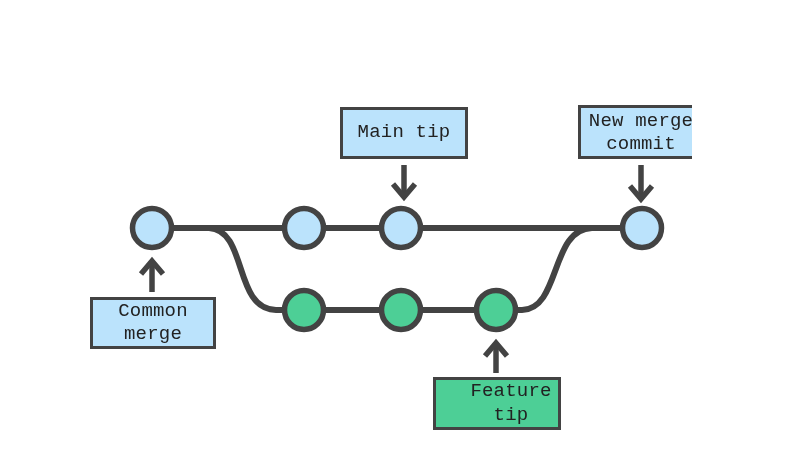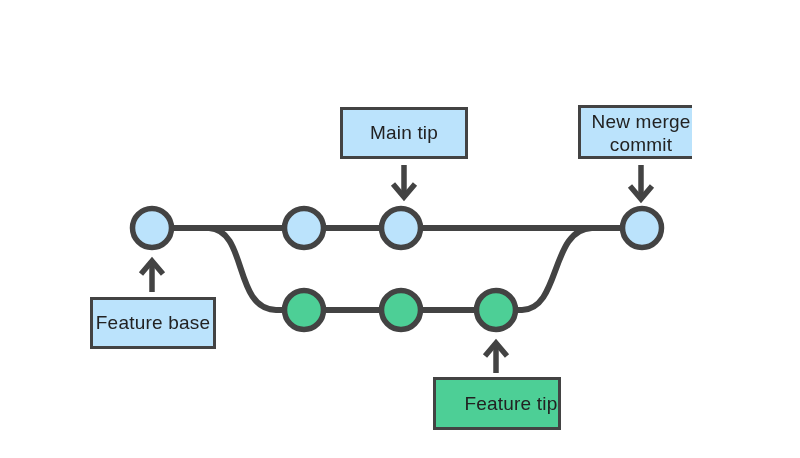--- a/index.html
+++ b/index.html
@@ -7,21 +7,21 @@
     --feature-fill:#4DCF96;
     --stroke:#434343;
     --text:#222222;
     --background:#FFFFFF;
   }
   html,body{margin:0;padding:0;}
   .canvas{
     position:relative;
     width:692px;height:458px;
     background:var(--background);
-    font-family:Liberation Sans, sans-serif;
+    font-family:Liberation Mono, monospace;
     overflow:hidden;
   }
   svg.graph{position:absolute;left:0;top:0;}
   .line{fill:none;stroke:var(--stroke);stroke-width:6;}
   .arrow-shaft{stroke:var(--stroke);stroke-width:5.5;fill:none;}
   .arrow-head{fill:none;stroke:var(--stroke);stroke-width:5.5;stroke-linejoin:miter;}
   circle.commit{stroke:var(--stroke);stroke-width:5.5;}
   circle.main{fill:var(--main-fill);}
   circle.feature{fill:var(--feature-fill);}
   .label{
@@ -85,20 +85,20 @@
 
   <div class="label blue label-main-tip">
     <span>Main tip</span>
   </div>
 
   <div class="label blue label-new-merge">
     <span>New merge commit</span>
   </div>
 
   <div class="label blue label-common-base">
-    <span>Feature base</span>
+    <span>Common merge</span>
   </div>
 
   <div class="label green label-feature-tip">
     <span>Feature tip</span>
   </div>
 
 </div>
 
 </body></html>

